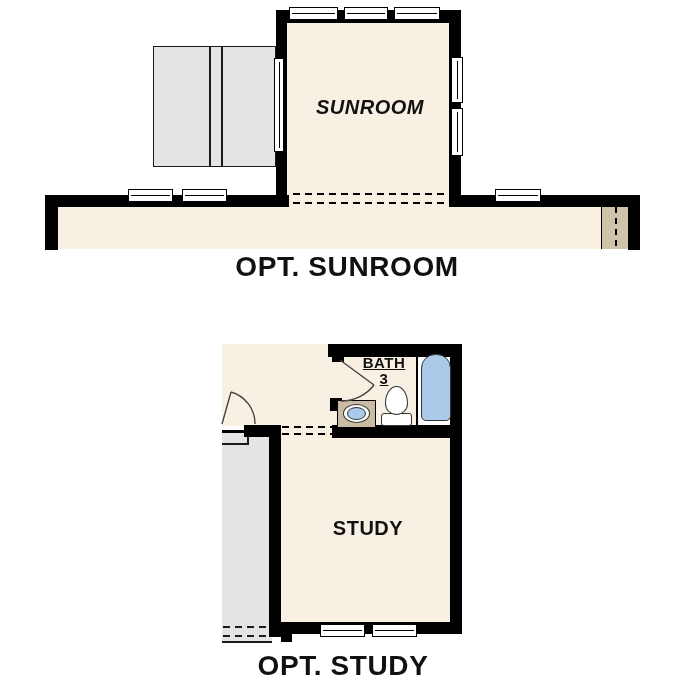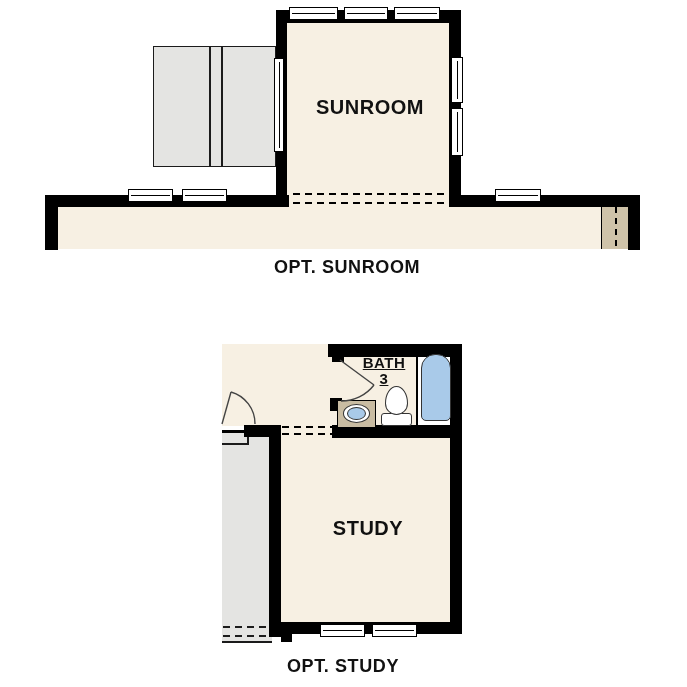--- a/index.html
+++ b/index.html
@@ -16,21 +16,21 @@
   .thin{background:var(--deck-outline);}
   
   .win{position:absolute;background:#fff;border:1.5px solid var(--wall);box-sizing:border-box;}
   .win-h::after{content:"";position:absolute;left:2px;right:2px;top:50%;height:1px;margin-top:-.5px;background:var(--wall);}
   .win-v::after{content:"";position:absolute;top:3px;bottom:3px;left:50%;width:1px;margin-left:-.5px;background:var(--wall);}
   .dash-h{position:absolute;height:2.4px;background:repeating-linear-gradient(90deg,var(--wall) 0 7px,transparent 7px 12px);}
   .dash-v{position:absolute;width:2px;background:repeating-linear-gradient(180deg,var(--wall) 0 6px,transparent 6px 11px);}
   .label{position:absolute;transform:translate(-50%,-50%);color:var(--text);font-weight:bold;
          white-space:nowrap;letter-spacing:.5px;text-align:center;}
   .room-label{font-size:20px;}
-  .caption{font-size:18px;letter-spacing:.6px;}
+  .caption{font-size:28px;letter-spacing:.6px;}
   .bath-label{font-size:15px;line-height:16px;}
 
   
   .sun-floor{left:287px;top:23px;width:162px;height:184px;}
   .band-floor{left:58px;top:207px;width:543px;height:42px;}
   .open-floor{left:289px;top:195px;width:160px;height:12px;}
   .deck{left:153px;top:46px;width:123px;height:121px;background:var(--deck);
         border:1.5px solid var(--deck-outline);box-sizing:border-box;}
   .deck-line1{left:209px;top:46px;width:2px;height:121px;}
   .deck-line2{left:221px;top:46px;width:2px;height:121px;}
@@ -48,21 +48,21 @@
   .w2{left:344px;top:7px;width:44px;height:13px;}
   .w3{left:394px;top:7px;width:46px;height:13px;}
   .wL{left:274px;top:58px;width:10px;height:94px;}
   .wR1{left:451px;top:57px;width:12px;height:46px;}
   .wR2{left:451px;top:108px;width:12px;height:48px;}
   .wb1{left:128px;top:189px;width:45px;height:13px;}
   .wb2{left:182px;top:189px;width:45px;height:13px;}
   .wb3{left:495px;top:189px;width:46px;height:13px;}
   .dash-sun-a{left:293px;top:193px;width:155px;}
   .dash-sun-b{left:293px;top:202px;width:155px;}
-  .lbl-sunroom{left:370px;top:107px;}
+  .lbl-sunroom{left:370px;top:107px;font-style:italic;}
   .cap-sunroom{left:347px;top:267px;}
 
   
   .hall-floor{left:222px;top:344px;width:110px;height:82px;}
   .bath-floor{left:332px;top:356px;width:118px;height:70px;}
   .tub-nook{left:416px;top:357px;width:34px;height:68px;background:#fff;
             border-left:2px solid var(--wall);box-sizing:border-box;}
   .study-floor{left:281px;top:426px;width:169px;height:196px;}
   .stairs{left:222px;top:433px;width:50px;height:210px;background:var(--deck);
           border-bottom:2px solid var(--deck-outline);box-sizing:border-box;}

